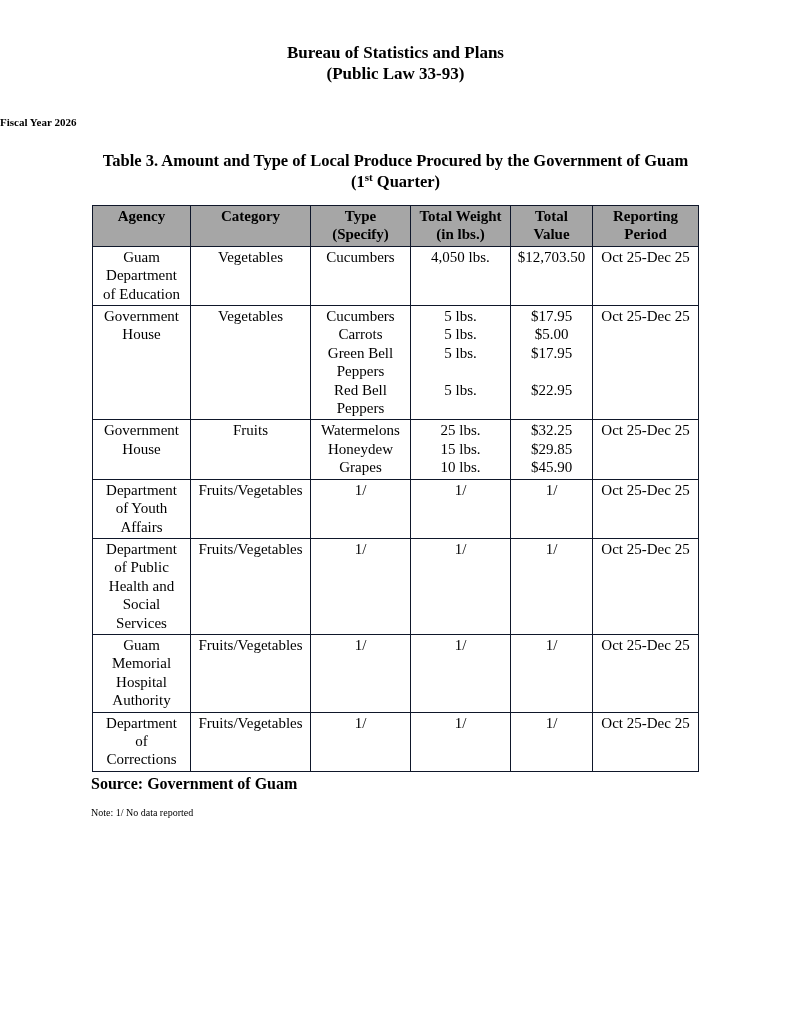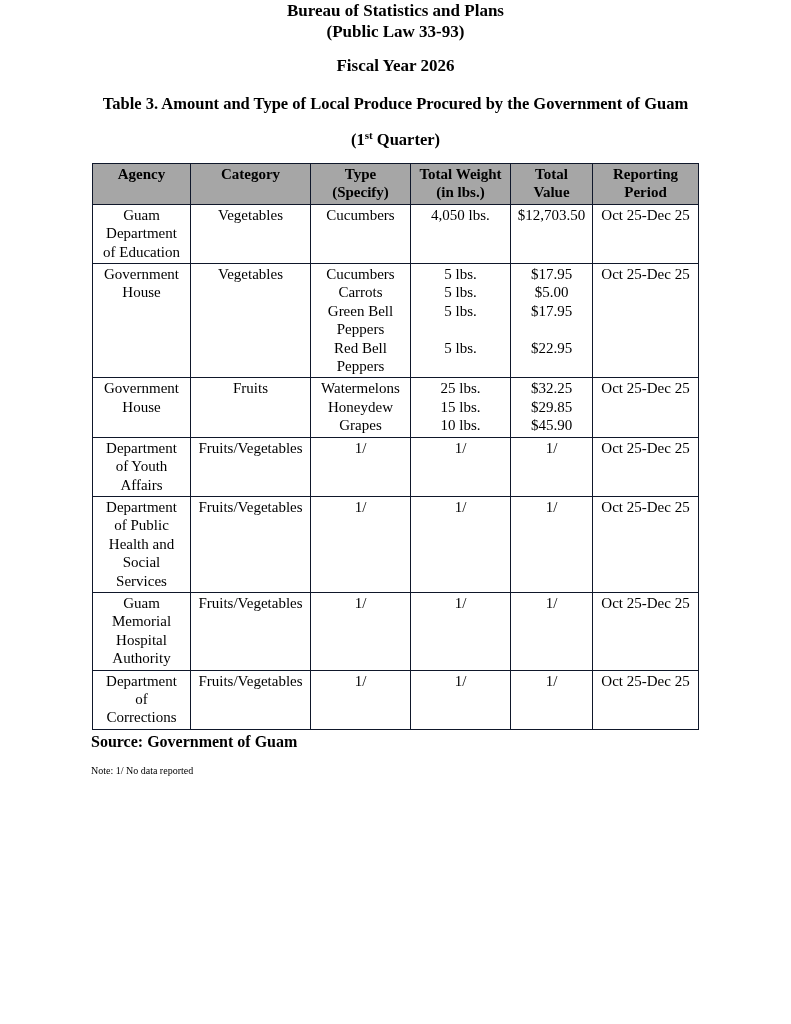--- a/index.html
+++ b/index.html
@@ -8,47 +8,48 @@
   }
   body {
     width: 791px;
     height: 1024px;
     font-family: "Liberation Serif", "DejaVu Serif", serif;
     color: #000000;
     position: relative;
     overflow: hidden;
   }
   .page {
+    padding-top: 42px;
   }
   .title-block {
     text-align: center;
     font-weight: bold;
     font-size: 17px;
     line-height: 21px;
   }
   .fiscal-year {
-    text-align: center;
-    font-weight: bold;
-    font-size: 17px;
+    text-align: left;
+    font-weight: bold;
+    font-size: 11px;
     line-height: 21px;
-    margin-top: 13px;
+    margin-top: 28px;
   }
   .table-caption {
     text-align: center;
     font-weight: bold;
     font-size: 16.5px;
     line-height: 20px;
     margin-top: 18px;
   }
   .quarter-caption {
     text-align: center;
     font-weight: bold;
     font-size: 16.5px;
     line-height: 20px;
-    margin-top: 16px;
+    margin-top: 1px;
   }
   .quarter-caption sup {
     font-size: 11px;
     vertical-align: super;
     line-height: 0;
   }
   table.procurement {
     margin: 13px 0 0 92px;
     border-collapse: collapse;
     table-layout: fixed;

